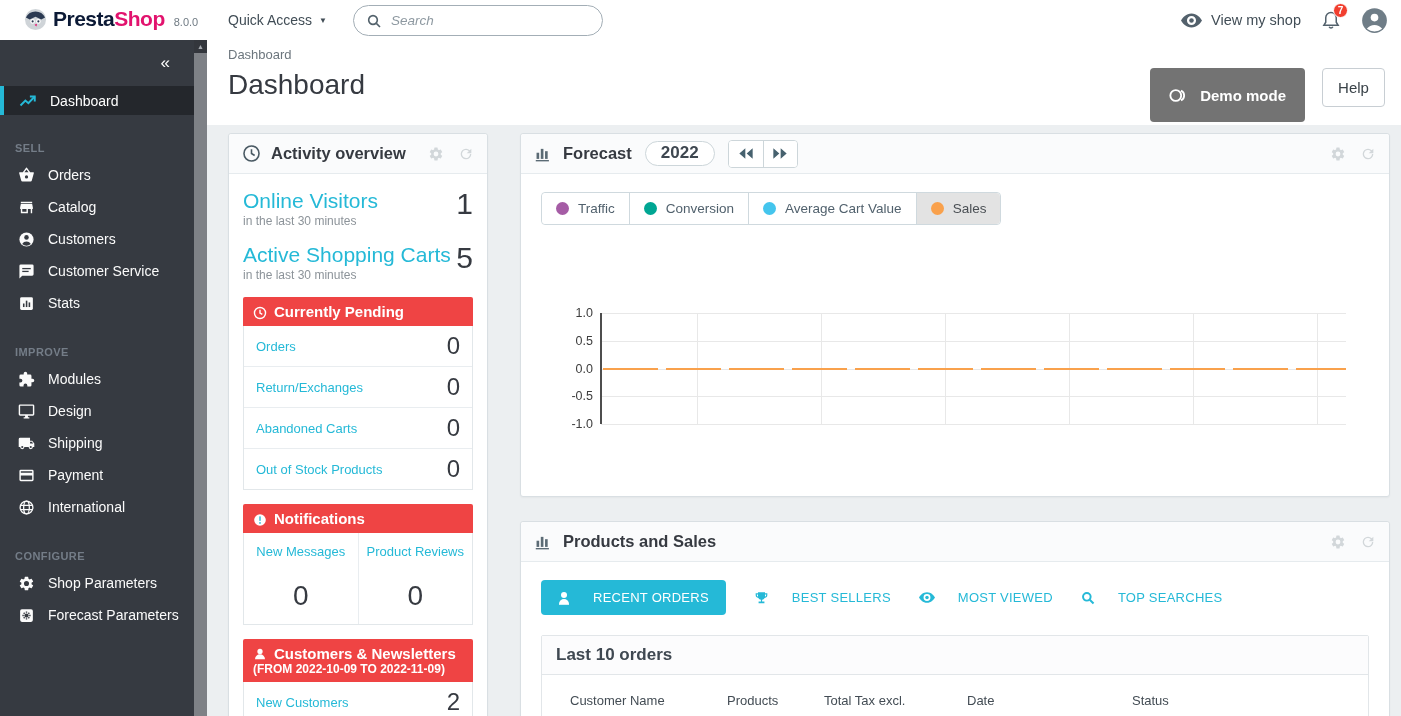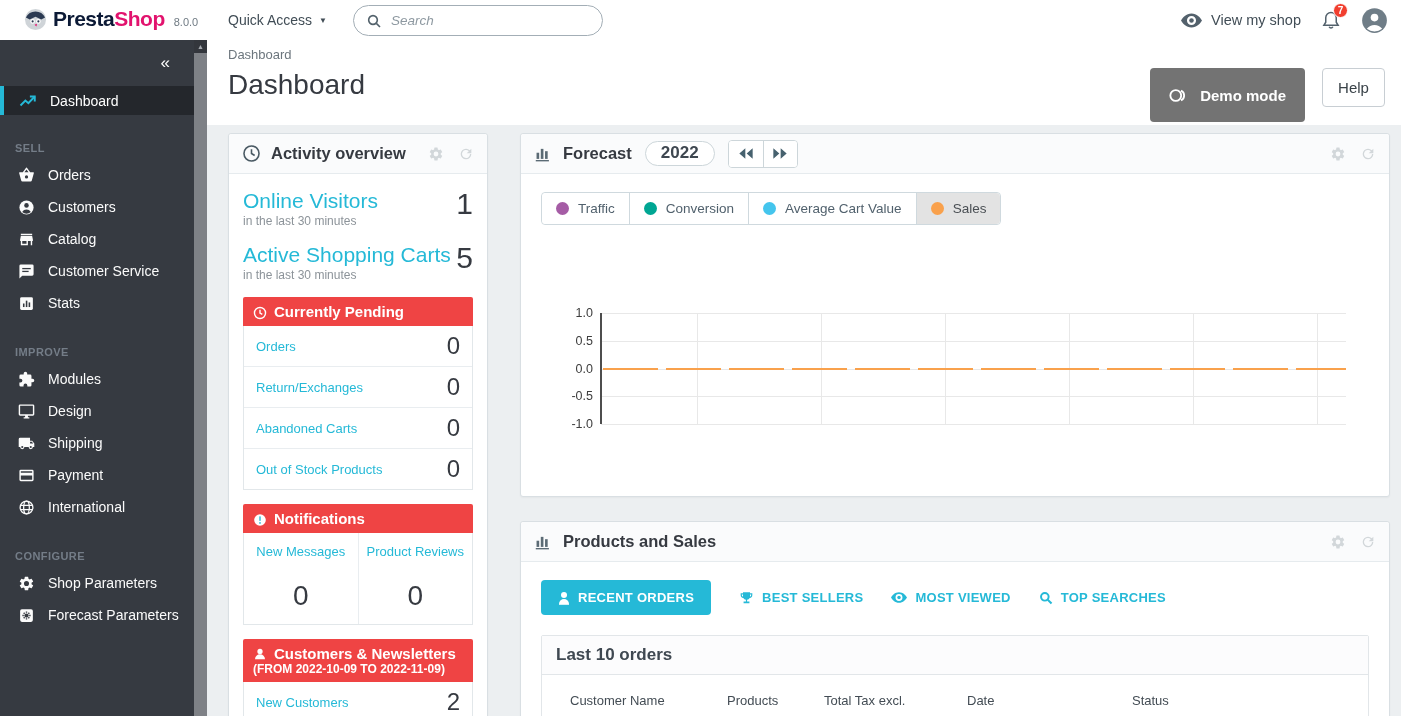--- a/index.html
+++ b/index.html
@@ -115,21 +115,21 @@
   .sales-line { position:absolute; left:2px; right:0; top:50%; height:2px; margin-top:-1px;
     background:repeating-linear-gradient(90deg,#f9a14c 0 55px,transparent 55px 63px); }
   .ytick { position:absolute; right:100%; margin-right:8px; transform:translateY(-50%); font-size:12.5px; color:#3d3d3d; white-space:nowrap; }
   .xticks { position:relative; margin-left:80px; width:745px; height:18px; margin-top:5px; }
   .xtick { position:absolute; transform:translateX(-50%); font-size:12.5px; color:#3d3d3d; white-space:nowrap; }
 
   
   .products-panel { margin-top:24px; height:400px; }
   .ps-body { padding:18px 20px; }
   .tabs { display:flex; align-items:center; gap:28px; }
-  .tab { display:flex; align-items:center; gap:8px; font-size:13px; font-weight:bold; color:#25b9d7;
+  .tab { display:flex; align-items:center; gap:23px; font-size:13px; font-weight:normal; color:#25b9d7;
     background:transparent; border:none; cursor:pointer; font-family:inherit; letter-spacing:.02em; }
   .tab.active { background:#25b9d7; color:#fff; border-radius:4px; padding:10px 17px; }
   .orders-box { margin-top:20px; border:1px solid #e2e6e9; border-radius:2px; }
   .orders-box-head { padding:9px 14px; background:#fcfcfd; border-bottom:1px solid #e2e6e9; font-size:17px; font-weight:600; color:#3f4851; }
   .orders-table { padding:18px 24px 0 28px; }
   .thead { display:flex; font-size:13px; color:#434c54; padding-bottom:12px; border-bottom:2px solid #9fd3e3; }
   .th-customer { width:157px; } .th-products { width:97px; } .th-total { width:143px; } .th-date { width:165px; } .th-status { flex:1; }
 </style>
 </head>
 <body>
@@ -213,35 +213,35 @@
     <div class="nav-item">
       <span>
         <svg width="17" height="17" viewBox="0 0 24 24">
             <path d="M17.2 7.5 12.6 1a.8.8 0 00-1.2 0L6.8 7.5H2.5a.9.9 0 00-.9 1.1l2.9 10.6a1.8 1.8 0 001.7 1.3h11.6a1.8 1.8 0 001.7-1.3l2.9-10.6a.9.9 0 00-.9-1.1h-4.3zM12 3.4l2.9 4.1H9.1L12 3.4zM12 16.3a2.3 2.3 0 112.3-2.3 2.3 2.3 0 01-2.3 2.3z" fill="#fbfbfb"></path>
           </svg>
       </span>
       <span>Orders</span>
     </div>
     <div class="nav-item">
       <span>
+        <svg width="17" height="17" viewBox="0 0 24 24" fill="#fbfbfb">
+            <path d="M20 4H4v2h16V4zm1 10v-2l-1-5H4l-1 5v2h1v6h10v-6h4v6h2v-6h1zm-9 4H6v-4h6v4z"></path>
+          </svg>
+      </span>
+      <span>Catalog</span>
+    </div>
+    <div class="nav-item">
+      <span>
         <svg width="17" height="17" viewBox="0 0 24 24">
             <circle cx="12" cy="12" r="10" fill="#fbfbfb"></circle>
             <circle cx="12" cy="9" r="3.2" fill="#363a41"></circle>
             <path d="M5.8 18.2a7.6 7.6 0 0112.4 0 10 10 0 01-12.4 0z" fill="#363a41"></path>
           </svg>
       </span>
       <span>Customers</span>
-    </div>
-    <div class="nav-item">
-      <span>
-        <svg width="17" height="17" viewBox="0 0 24 24" fill="#fbfbfb">
-            <path d="M20 4H4v2h16V4zm1 10v-2l-1-5H4l-1 5v2h1v6h10v-6h4v6h2v-6h1zm-9 4H6v-4h6v4z"></path>
-          </svg>
-      </span>
-      <span>Catalog</span>
     </div>
     <div class="nav-item">
       <span>
         <svg width="17" height="17" viewBox="0 0 24 24">
             <path d="M20 2H4a2 2 0 00-2 2v18l4-4h14a2 2 0 002-2V4a2 2 0 00-2-2z" fill="#fbfbfb"></path>
             <rect x="6" y="7" width="12" height="1.8" fill="#363a41"></rect>
             <rect x="6" y="11" width="9" height="1.8" fill="#363a41"></rect>
           </svg>
       </span>
       <span>Customer Service</span>

